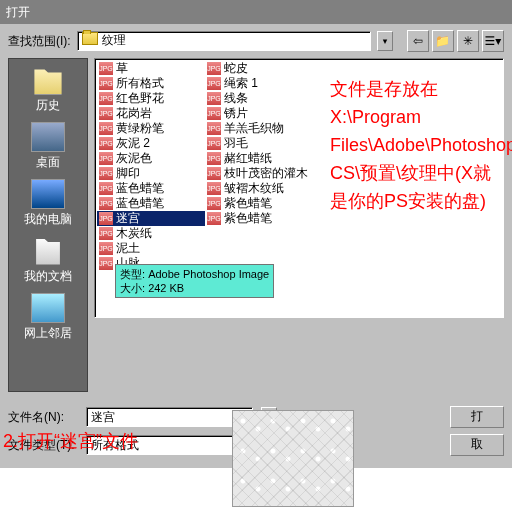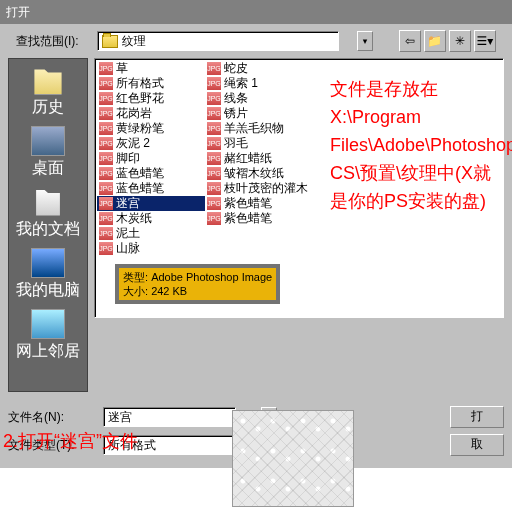--- a/index.html
+++ b/index.html
@@ -1,44 +1,44 @@
 <!DOCTYPE html>
 <html><head>
 <meta charset="utf-8">
 <style>
 body{margin:0;font-family:"SimSun","宋体",sans-serif;font-size:12px;background:#fff;width:512px;height:512px;overflow:hidden}
 .dialog{position:absolute;left:0;top:0;width:512px;background:#c0c0c0}
 .titlebar{background:#808080;color:#fff;padding:4px 6px;font-weight:normal;height:16px}
-.toolbar{padding:6px 16px;display:flex;align-items:center;gap:18px}
+.toolbar{padding:6px 8px;display:flex;align-items:center;gap:6px}
 .label{color:#000}
-.lookin{flex:1;display:flex;background:#fff;border:1px solid #808080;border-right-color:#fff;border-bottom-color:#fff;box-shadow:inset 1px 1px 0 #000;height:18px;align-items:center;padding:0 4px}
+.lookin{flex:1;display:flex;background:#fff;border:1px solid #808080;border-right-color:#fff;border-bottom-color:#fff;box-shadow:inset 1px 1px 0 #000;height:18px;align-items:flex-start;padding:0 4px}
 .folder-icon{width:14px;height:11px;background:linear-gradient(#ffe680,#e6c840);border:1px solid #aa8800;margin-right:4px;position:relative}
 .folder-icon::before{content:"";position:absolute;top:-3px;left:0;width:6px;height:3px;background:#e6c840;border:1px solid #aa8800;border-bottom:none}
 .dropdown-btn{width:14px;height:18px;background:#c0c0c0;border:1px solid #fff;border-right-color:#808080;border-bottom-color:#808080;display:flex;align-items:center;justify-content:center}
 .dropdown-btn::after{content:"▾";font-size:9px}
 .tool-btns{display:flex;gap:3px;margin-left:8px}
 .tbtn{width:20px;height:20px;background:#c0c0c0;border:1px solid #fff;border-right-color:#808080;border-bottom-color:#808080;display:flex;align-items:center;justify-content:center;font-size:12px}
 .body{display:flex;padding:0 8px 8px 8px;gap:6px}
 .placesbar{width:78px;background:#666;border:1px solid #404040;padding:6px 0;display:flex;flex-direction:column;gap:8px;align-items:center;height:320px}
-.place{color:#fff;text-align:center;font-size:16px;cursor:pointer}
+.place{color:#fff;text-align:center;font-size:12px;cursor:pointer}
 .place-icon{width:32px;height:28px;margin:0 auto 2px;background:#ddd;border:1px solid #999;position:relative}
 .place-history .place-icon{background:linear-gradient(#fff3c0,#e6d070);clip-path:polygon(10% 15%,40% 15%,50% 25%,90% 25%,90% 100%,10% 100%)}
 .place-desktop .place-icon{background:linear-gradient(#9ac,#468)}
 .place-docs .place-icon{background:linear-gradient(#fff,#ccc);clip-path:polygon(15% 10%,40% 10%,50% 20%,85% 20%,85% 95%,15% 95%)}
 .place-computer .place-icon{background:linear-gradient(#7af,#048)}
 .place-network .place-icon{background:linear-gradient(#aef,#49c)}
 .filelist{flex:1;background:#fff;border:1px solid #808080;border-right-color:#fff;border-bottom-color:#fff;box-shadow:inset 1px 1px 0 #000;height:258px;position:relative;overflow:hidden}
 .cols{display:flex;padding:2px}
 .col{width:108px}
 .item{display:flex;align-items:center;height:15px;padding:0 2px;cursor:pointer;white-space:nowrap}
 .item-icon{width:14px;height:13px;background:linear-gradient(#e88,#c44);margin-right:3px;flex-shrink:0;font-size:7px;color:#fff;text-align:center;line-height:13px}
 .item.selected{background:#0a246a;color:#fff}
-.tooltip{position:absolute;left:20px;top:205px;background:#eab308;border:4px solid #737373;padding:2px 4px;font-size:11px;line-height:14px}
+.tooltip{position:absolute;left:20px;top:205px;background:#5eead4;border:1px solid #737373;padding:2px 4px;font-size:11px;line-height:14px}
 .bottom{padding:6px 8px}
-.row{display:flex;align-items:center;margin-bottom:6px;gap:25px}
+.row{display:flex;align-items:center;margin-bottom:6px;gap:8px}
 .combo{flex:1;display:flex;background:#fff;border:1px solid #808080;border-right-color:#fff;border-bottom-color:#fff;box-shadow:inset 1px 1px 0 #000;height:18px;align-items:center;padding:0 4px;max-width:240px}
 .btn{width:52px;height:20px;background:#c0c0c0;border:1px solid #fff;border-right-color:#808080;border-bottom-color:#808080;text-align:center;line-height:18px}
 .annotation{position:absolute;color:#f00;font-size:18px;line-height:28px;font-family:Liberation Sans, sans-serif}
 .ann1{left:330px;top:75px;width:175px}
 .ann2{left:3px;top:427px}
 .preview{position:absolute;left:232px;top:410px;width:120px;height:95px;border:1px solid #999;background:#e8e8e8;background-image:radial-gradient(circle at 10px 10px,#fff 2px,transparent 3px),radial-gradient(circle at 25px 18px,#fff 2px,transparent 3px),radial-gradient(circle at 40px 10px,#fff 2px,transparent 3px);background-size:30px 30px}
 .preview::after{content:"";position:absolute;inset:0;background:repeating-linear-gradient(45deg,transparent 0 8px,rgba(0,0,0,.08) 8px 9px),repeating-linear-gradient(-45deg,transparent 0 8px,rgba(0,0,0,.08) 8px 9px)}
 </style>
 </head>
 <body>
@@ -66,27 +66,27 @@
   <div class="body">
     <div class="placesbar" id="places">
         <div class="place place-history">
           <div class="place-icon"></div>
           <div>历史</div>
         </div>
         <div class="place place-desktop">
           <div class="place-icon"></div>
           <div>桌面</div>
         </div>
+        <div class="place place-computer">
+          <div class="place-icon"></div>
+          <div>我的电脑</div>
+        </div>
         <div class="place place-docs">
           <div class="place-icon"></div>
           <div>我的文档</div>
-        </div>
-        <div class="place place-computer">
-          <div class="place-icon"></div>
-          <div>我的电脑</div>
         </div>
         <div class="place place-network">
           <div class="place-icon"></div>
           <div>网上邻居</div>
         </div>
       </div>
 
     <div class="filelist">
       <div class="cols" id="cols">
           <div class="col">
@@ -109,20 +109,24 @@
             <div class="item">
               <span class="item-icon">JPG</span>
               <span>黄绿粉笔</span>
             </div>
             <div class="item">
               <span class="item-icon">JPG</span>
               <span>灰泥 2</span>
             </div>
             <div class="item">
               <span class="item-icon">JPG</span>
+              <span>灰泥色</span>
+            </div>
+            <div class="item">
+              <span class="item-icon">JPG</span>
               <span>脚印</span>
             </div>
             <div class="item">
               <span class="item-icon">JPG</span>
               <span>蓝色蜡笔</span>
             </div>
             <div class="item">
               <span class="item-icon">JPG</span>
               <span>蓝色蜡笔</span>
             </div>
@@ -167,25 +171,25 @@
             <div class="item">
               <span class="item-icon">JPG</span>
               <span>羽毛</span>
             </div>
             <div class="item">
               <span class="item-icon">JPG</span>
               <span>赭红蜡纸</span>
             </div>
             <div class="item">
               <span class="item-icon">JPG</span>
+              <span>枝叶茂密的灌木</span>
+            </div>
+            <div class="item">
+              <span class="item-icon">JPG</span>
               <span>皱褶木纹纸</span>
-            </div>
-            <div class="item">
-              <span class="item-icon">JPG</span>
-              <span>枝叶茂密的灌木</span>
             </div>
             <div class="item">
               <span class="item-icon">JPG</span>
               <span>紫色蜡笔</span>
             </div>
             <div class="item">
               <span class="item-icon">JPG</span>
               <span>紫色蜡笔</span>
             </div>
           </div>

